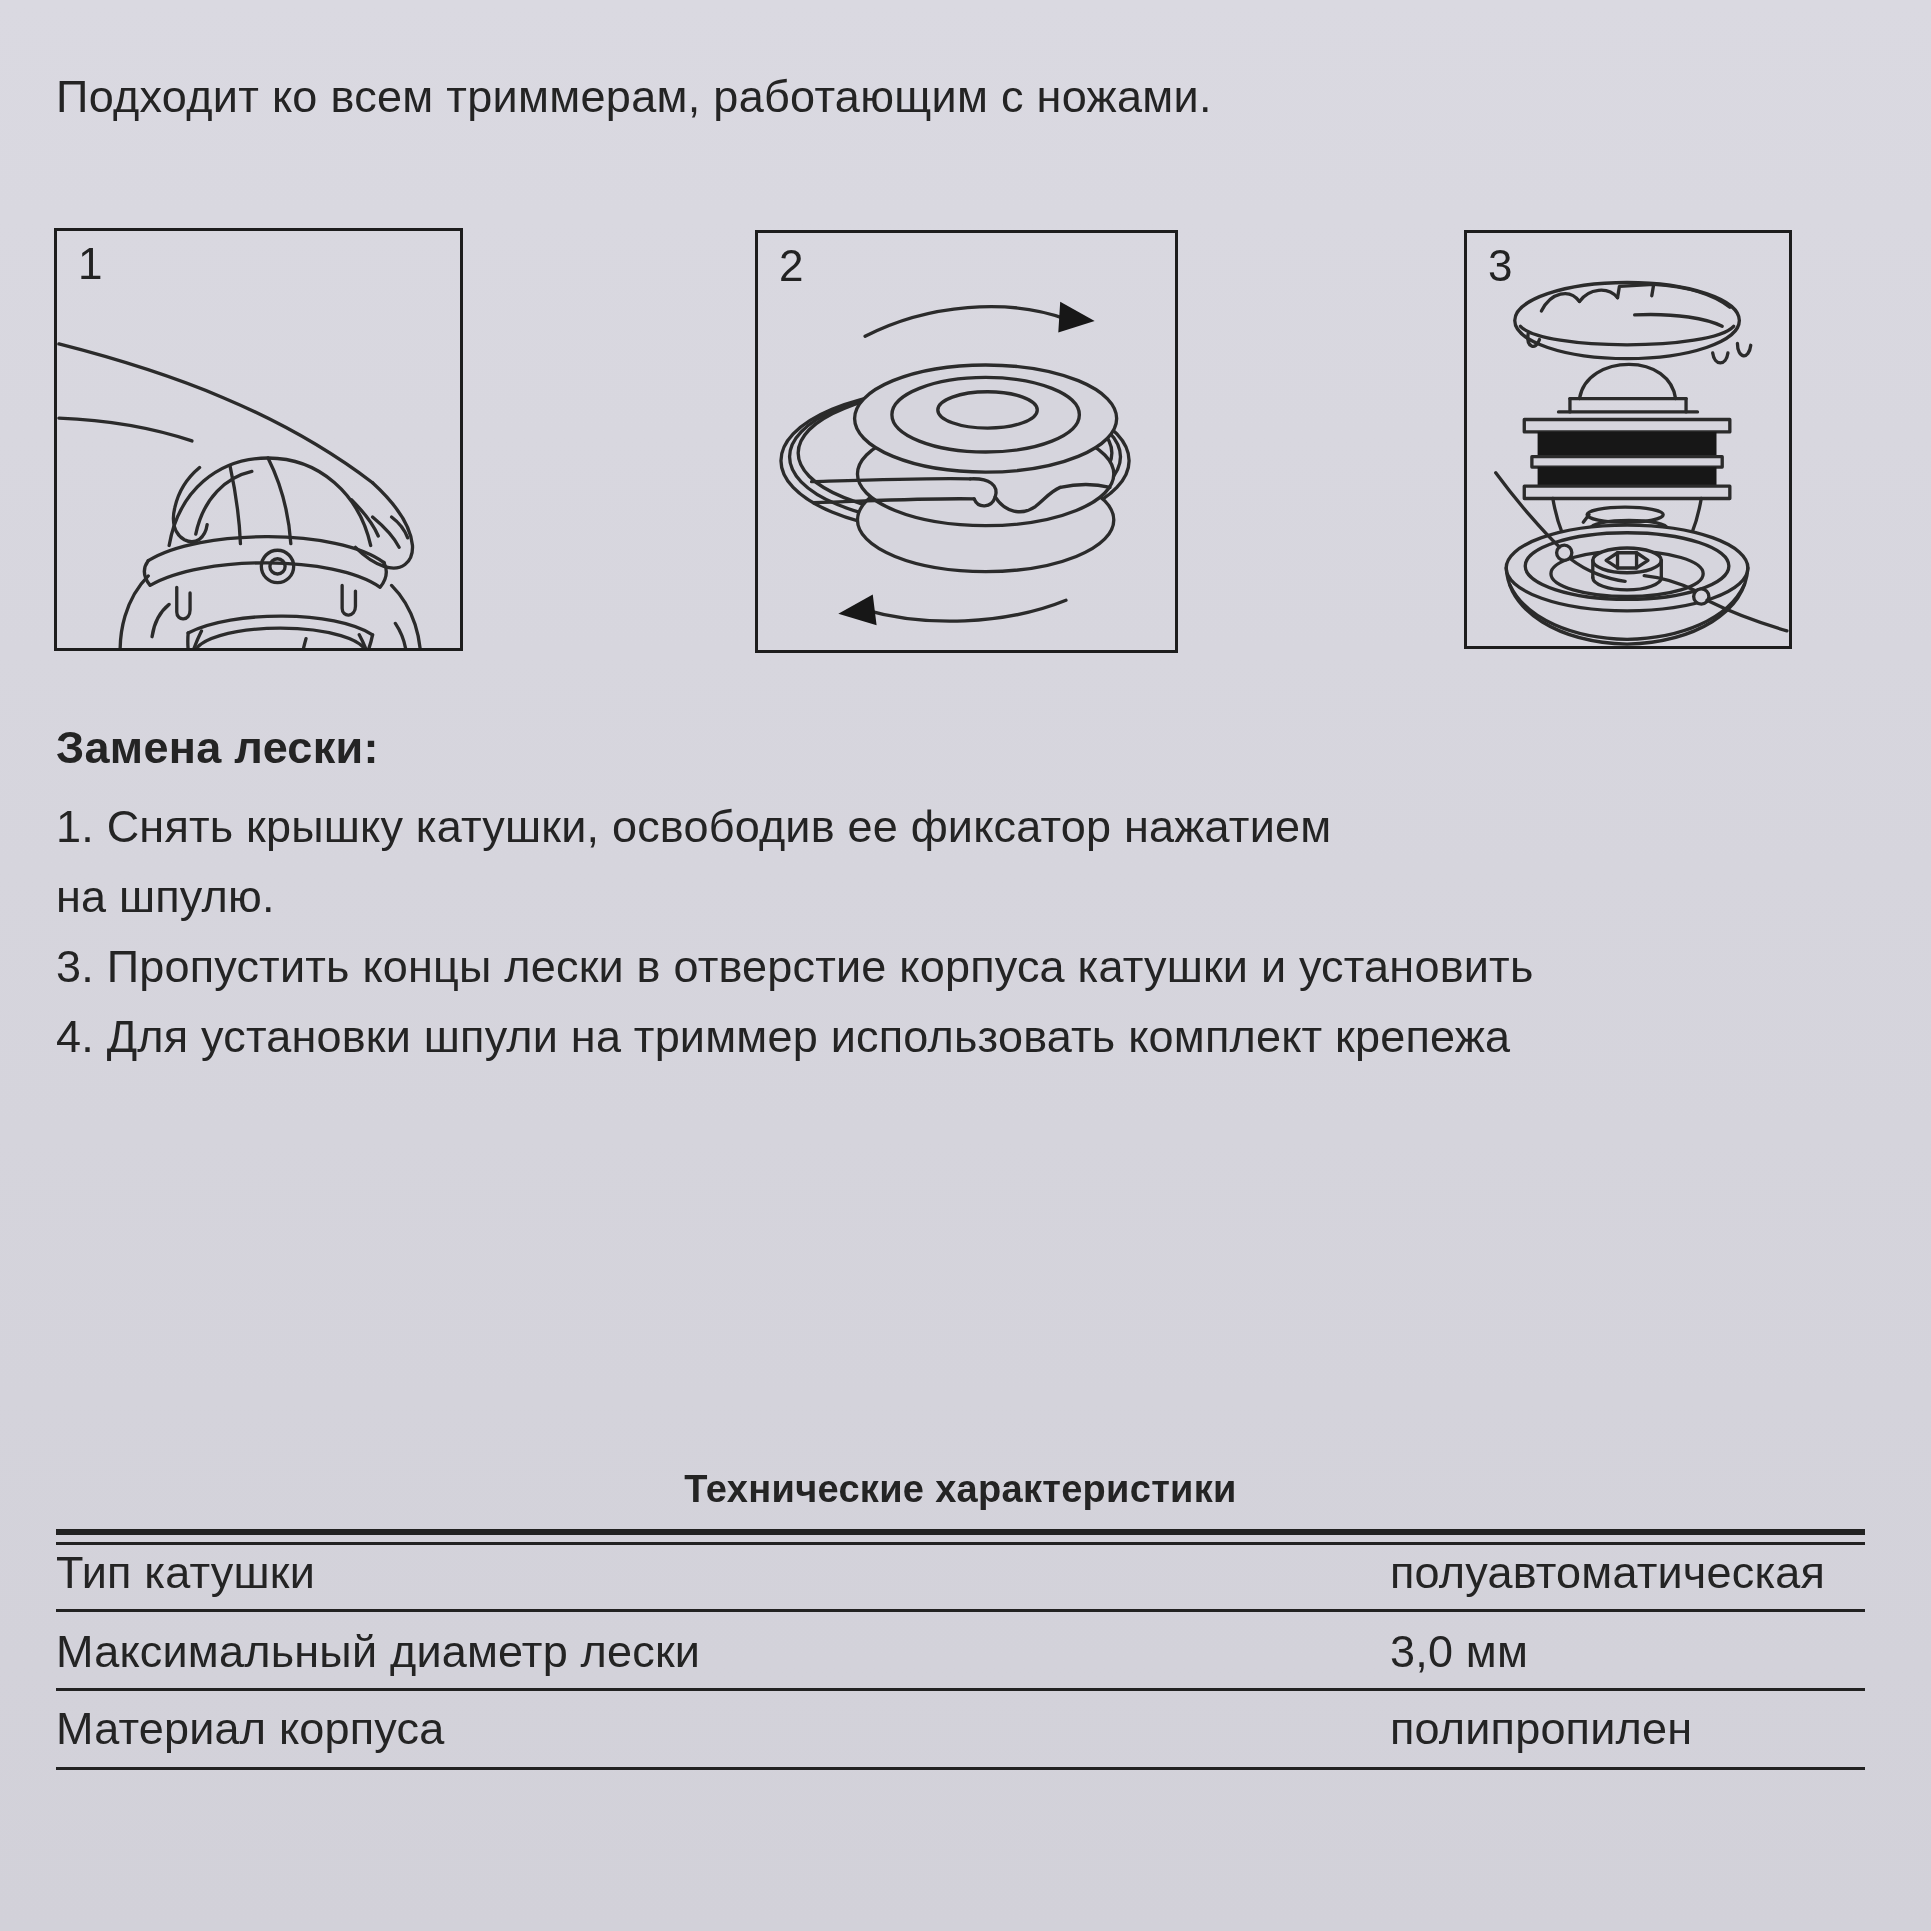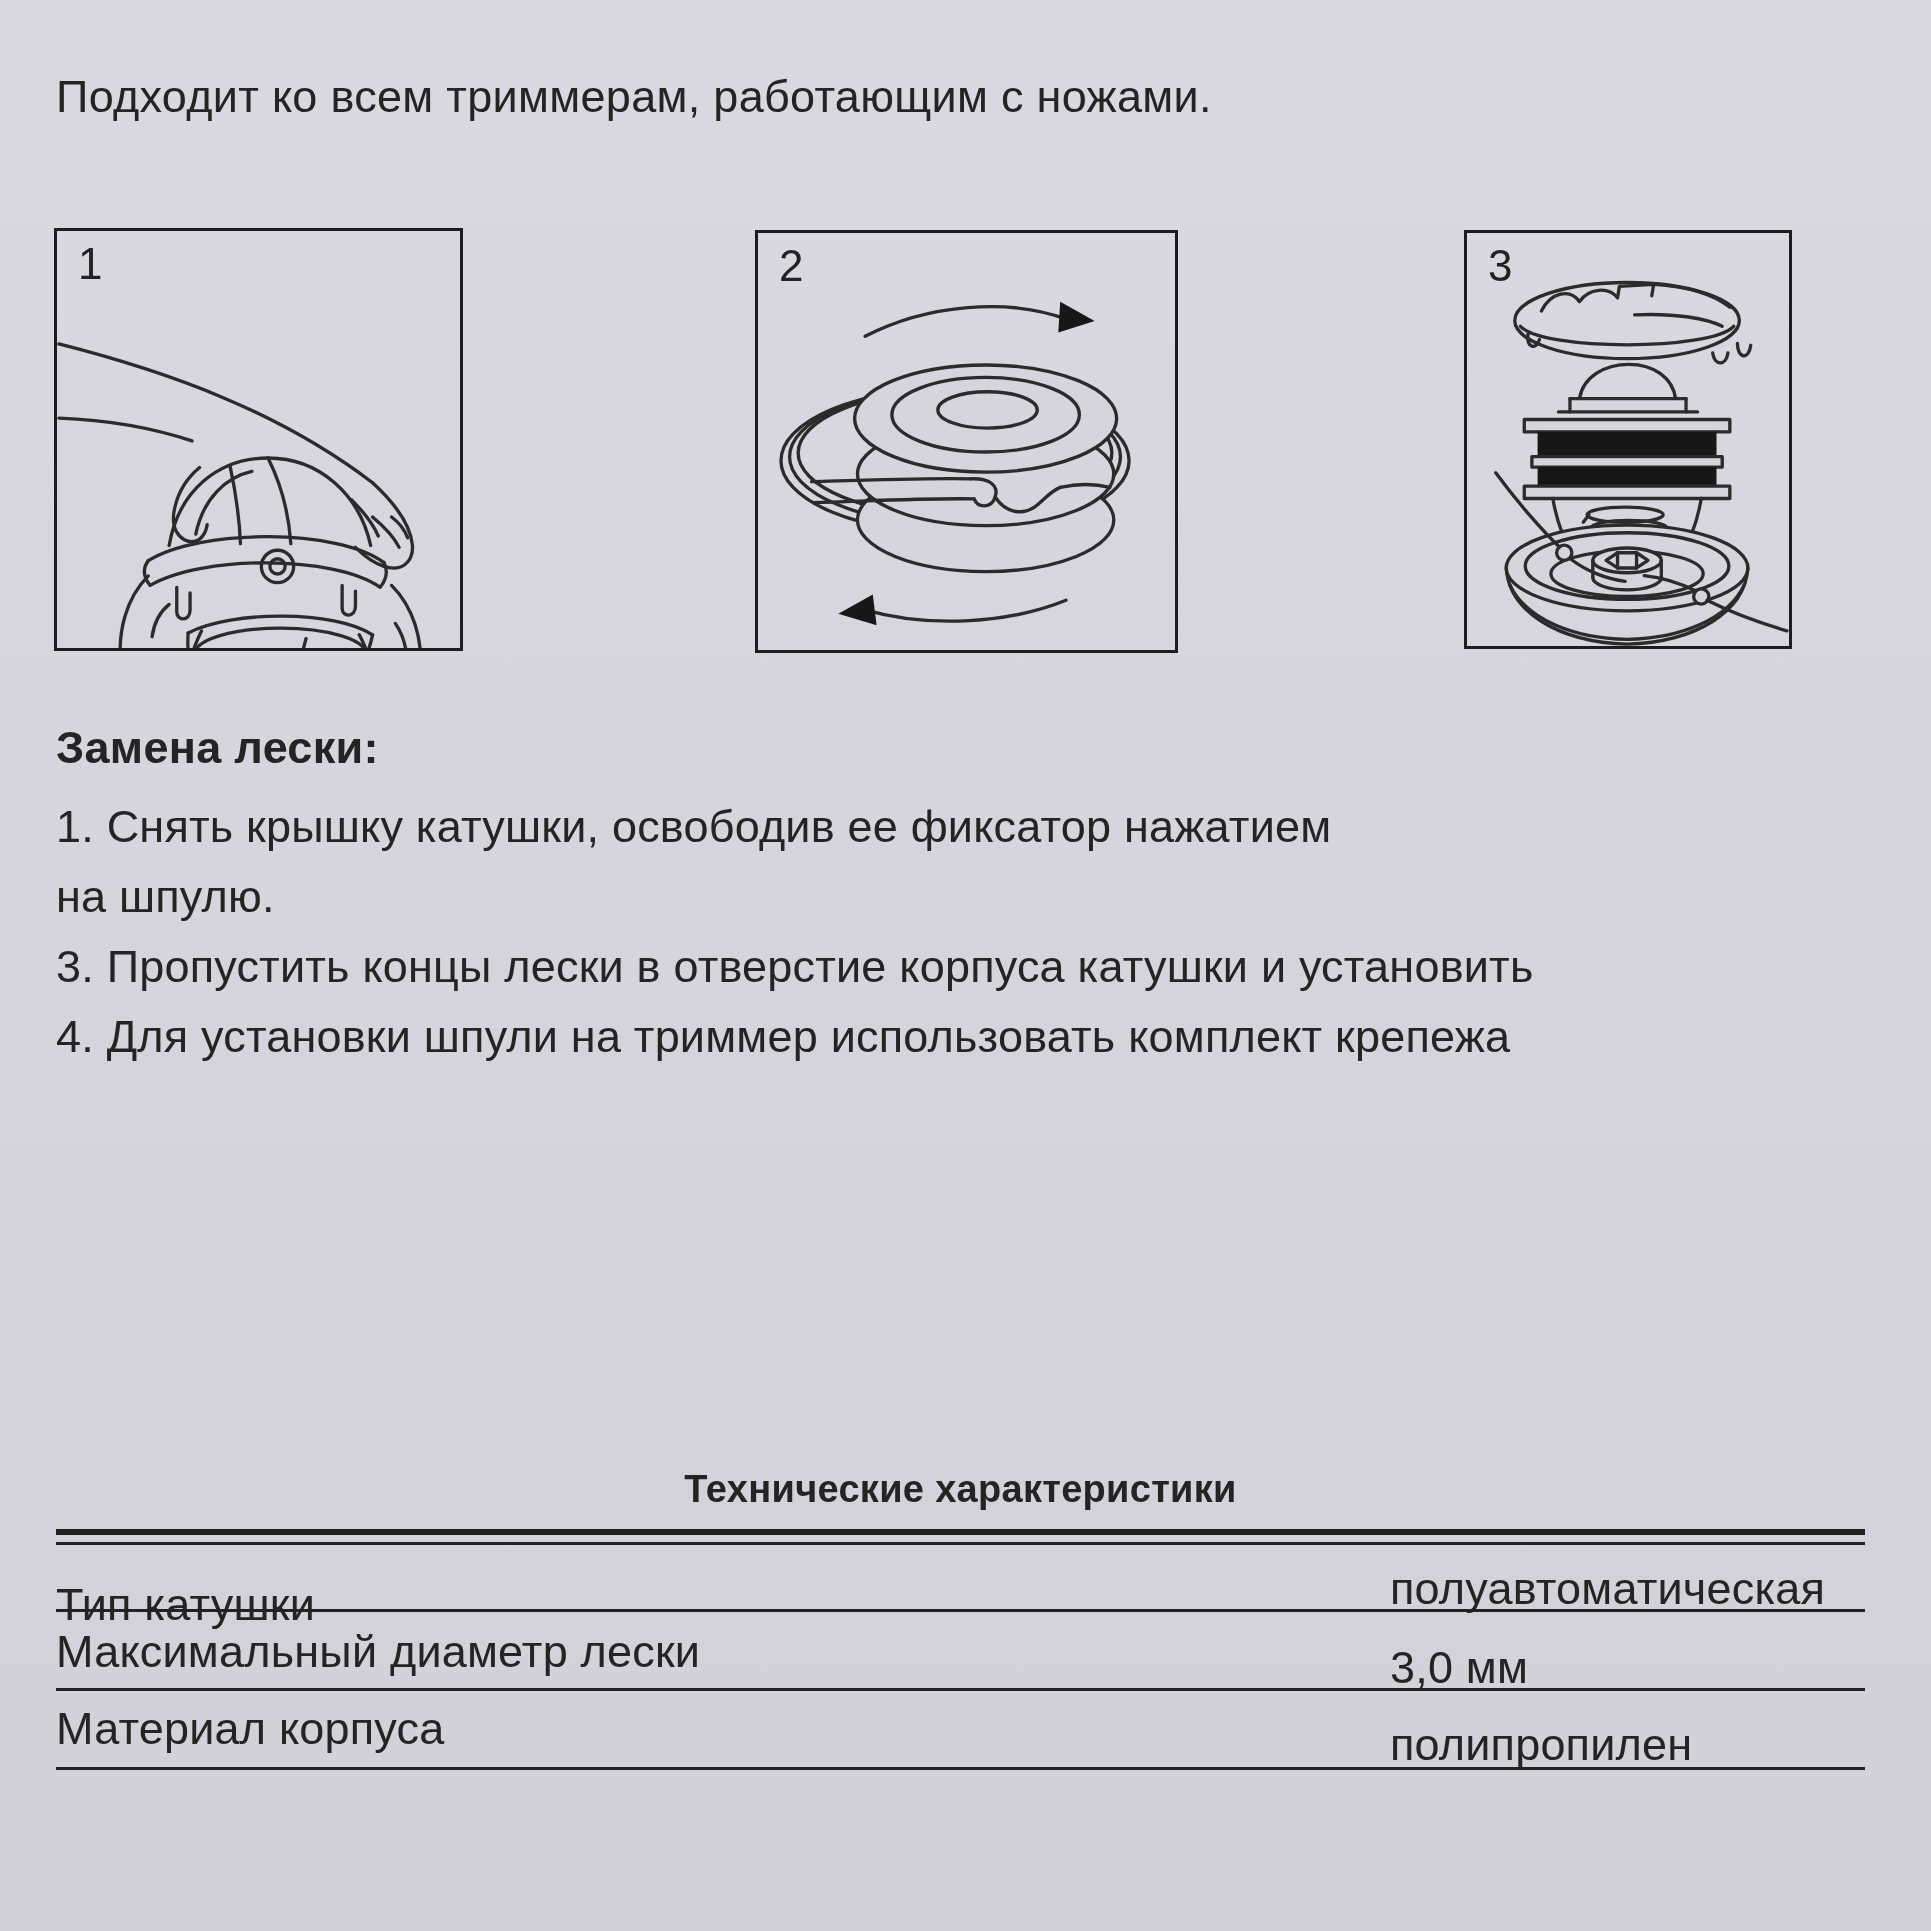--- a/index.html
+++ b/index.html
@@ -34,21 +34,21 @@
     position:absolute; left:56px; top:1468px; width:1809px;
     text-align:center; font-size:38px; font-weight:700; letter-spacing:0.3px;
   }
   .rule { position:absolute; left:56px; width:1809px; background:#222; }
   .rule.r-thick { height:5.8px; }
   .rule.r-thin  { height:2.9px; }
   .spec-label {
     position:absolute; left:56px; font-size:45px; letter-spacing:0.2px;
   }
   .spec-value {
-    position:absolute; left:1390px; font-size:45px; letter-spacing:0.2px;margin-top:16px;
+    position:absolute; left:1390px; font-size:45px; letter-spacing:0.2px;
   }
   .ill { stroke:#2b2b2b; stroke-width:3.5; fill:none; stroke-linecap:round; stroke-linejoin:round; }
   .fillbg { fill:#d6d5dd; }
   .fillink { fill:#171717; stroke:none; }
 </style>
 </head>
 <body>
 
 <div class="intro">Подходит ко всем триммерам, работающим с ножами.</div>
 
@@ -198,21 +198,21 @@
   <div>на шпулю.</div>
   <div>3. Пропустить концы лески в отверстие корпуса катушки и установить</div>
   <div>4. Для установки шпули на триммер использовать комплект крепежа</div>
 </div>
 
 <div class="spec-title">Технические характеристики</div>
 
 <div class="rule r-thick" style="top:1529px;"></div>
 <div class="rule r-thin" style="top:1542px;"></div>
 
-<div class="spec-label" style="top:1547px;margin-top:32px;">Тип катушки</div>
+<div class="spec-label" style="top:1547px;">Тип катушки</div>
 <div class="spec-value" style="top:1547px;">полуавтоматическая</div>
 <div class="rule r-thin" style="top:1609px;"></div>
 
 <div class="spec-label" style="top:1626px;">Максимальный диаметр лески</div>
 <div class="spec-value" style="top:1626px;">3,0 мм</div>
 <div class="rule r-thin" style="top:1688px;"></div>
 
 <div class="spec-label" style="top:1703px;">Материал корпуса</div>
 <div class="spec-value" style="top:1703px;">полипропилен</div>
 <div class="rule r-thin" style="top:1767px;"></div>

